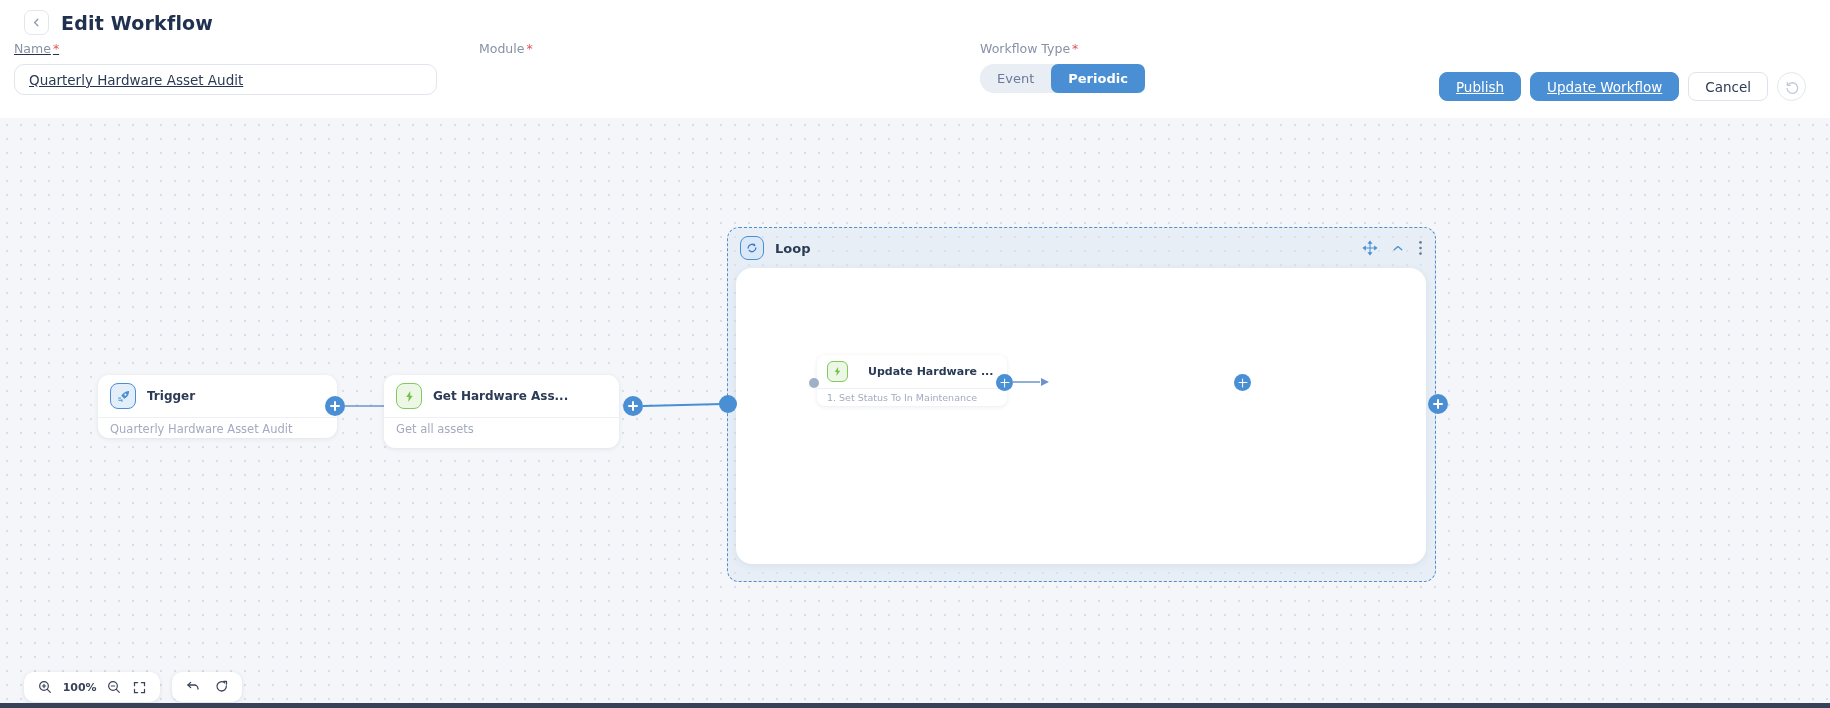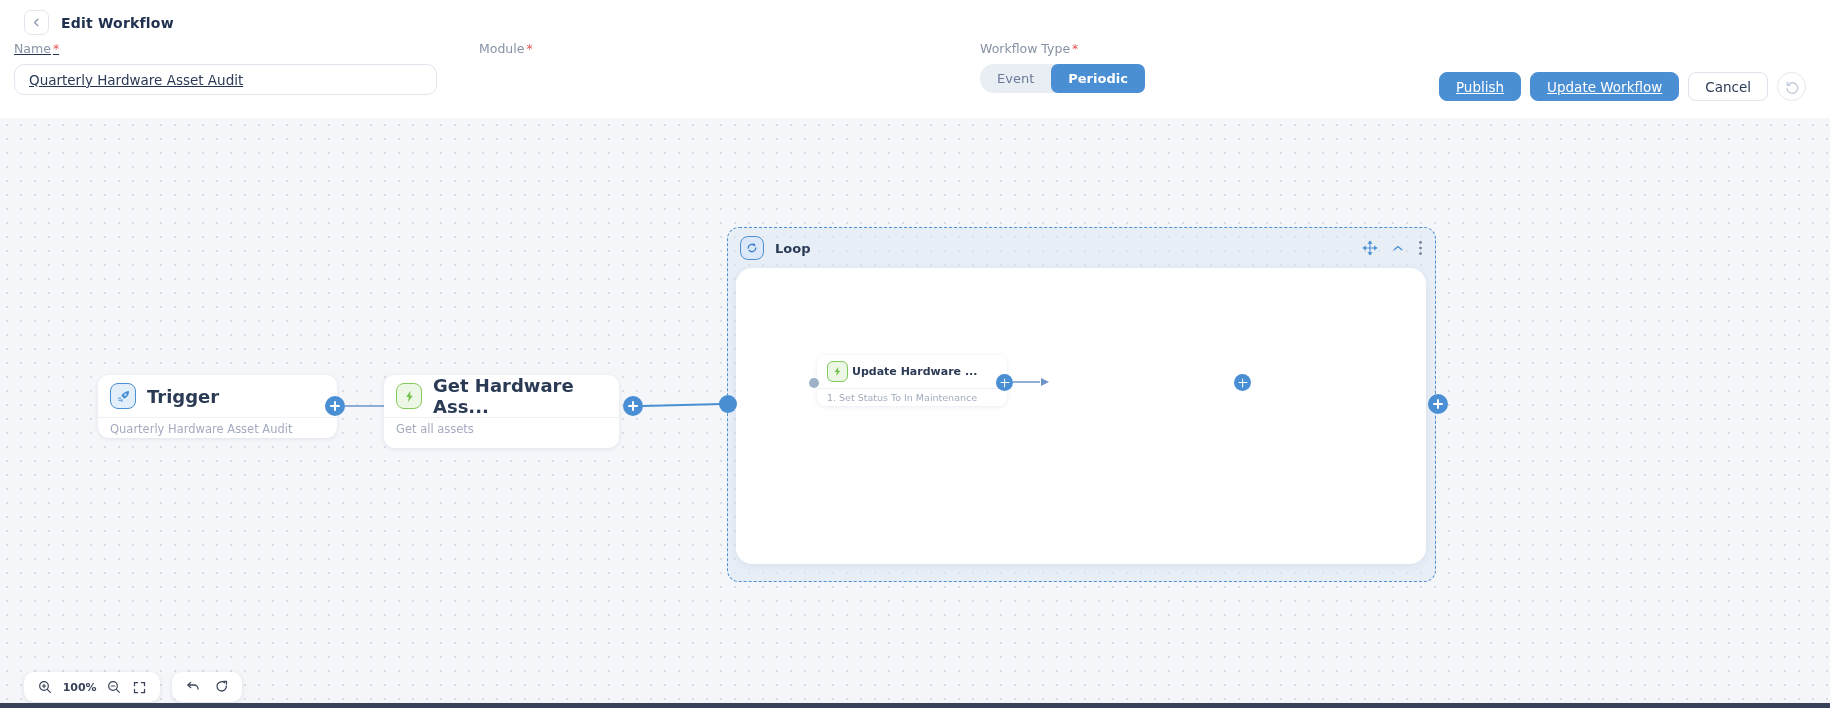--- a/index.html
+++ b/index.html
@@ -5,21 +5,21 @@
   * { margin:0; padding:0; box-sizing:border-box; }
   html,body { width:1830px; height:708px; overflow:hidden; }
   body { font-family:"DejaVu Sans","Liberation Sans",sans-serif; background:#ffffff; color:#253352; }
   #app { position:relative; width:1830px; height:708px; background:#ffffff; }
 
   
   .topbar { position:absolute; left:0; top:0; width:100%; height:118px; background:#ffffff; z-index:5; }
   .title-row { position:absolute; left:24px; top:10px; display:flex; align-items:center; gap:12px; }
   .back-btn { width:25px; height:25px; border:1px solid #e2e6ee; border-radius:7px; background:#fff;
               display:flex; align-items:center; justify-content:center; cursor:pointer; }
-  .page-title { font-size:14px; font-weight:700; color:#20304f; letter-spacing:.2px; }
+  .page-title { font-size:19px; font-weight:700; color:#20304f; letter-spacing:.2px; }
 
   .field { position:absolute; top:41px; }
   .field-label { font-size:12.5px; color:#8792a5; margin-bottom:8px; }
   .req { color:#e25555; margin-left:2px; font-size:12.5px; }
   .text-input, .select { height:31px; background:#fff; border:1px solid #e0e4ed; border-radius:10px;
               display:flex; align-items:center; padding:0 14px; font-size:13.5px; color:#2b3a55; }
   .select { justify-content:space-between; cursor:pointer; }
   #name-field { left:14px;text-decoration:underline; }  #name-field .text-input { width:423px; }
   #module-field { left:472px;margin-left:7px; } #module-field .select { width:443px; }
   #wtype-field { left:980px; }
@@ -47,38 +47,38 @@
   .node-head { display:flex; align-items:center; gap:11px; padding:0 12px; }
   .node-title { font-weight:700; color:#2b3a55; }
   .node-sub { color:#a3abbe; border-top:1px solid #eef0f5; padding:4px 12px 0 12px; white-space:nowrap; overflow:hidden; }
   .icon-chip { display:flex; align-items:center; justify-content:center; border-radius:8px; flex:0 0 auto; }
   .chip-blue { background:#e3eefb; border:1px solid #4a8fd3; }
   .chip-green { background:#edf7e6; border:1px solid #82c95e; }
 
   #trigger-node { left:98px; top:375px; width:239px; height:63px; }
   #get-node     { left:384px; top:375px; width:235px; height:73px; }
   #trigger-node .node-head, #get-node .node-head { height:42px; }
-  #trigger-node .node-title, #get-node .node-title { font-size:18px; }
+  #trigger-node .node-title, #get-node .node-title { font-size:12px; }
   #trigger-node .node-sub, #get-node .node-sub { font-size:11.5px; }
   #trigger-node .icon-chip, #get-node .icon-chip { width:26px; height:26px; }
 
   
   #loop-box { position:absolute; left:727px; top:227px; width:709px; height:355px; border:1.5px dashed #4f8fd0;
               border-radius:12px; background:rgba(217,229,243,.5); z-index:2; }
   .loop-head { display:flex; align-items:center; height:40px; padding:0 12px; gap:11px; }
   .loop-title { font-size:13px; font-weight:700; color:#2b3a55; }
   .loop-head .icon-chip { width:24px; height:24px; background:#dbe8f8; border:1px solid #4a8fd3; border-radius:8px; }
   .loop-tools { margin-left:auto; display:flex; align-items:center; gap:13px; }
   .tool-btn { background:none; border:none; padding:0; cursor:pointer; display:flex; align-items:center; }
   .loop-card { position:absolute; left:8px; top:40px; width:690px; height:296px; background:#fff;
                border-radius:16px; box-shadow:0 2px 8px rgba(35,55,95,.07); }
 
   #update-node { left:817px; top:355px; width:190px; height:51px; border-radius:8px; }
   #send-node   { left:1055px; top:355px; width:190px; height:51px; border-radius:8px; }
-  #update-node .node-head, #send-node .node-head { height:33px; gap:4px; padding:0 10px; }
+  #update-node .node-head, #send-node .node-head { height:33px; gap:20px; padding:0 10px; }
   #update-node .node-title, #send-node .node-title { font-size:11px; }
   #update-node .node-sub, #send-node .node-sub { font-size:9.5px; padding:3px 10px 0 10px; }
   #update-node .icon-chip, #send-node .icon-chip { width:21px; height:21px; border-radius:6px; }
 
   
   .plus { position:absolute; background:#4a8fd3; border-radius:50%; z-index:6; cursor:pointer; }
   .plus::before, .plus::after { content:""; position:absolute; background:#fff; left:50%; top:50%;
                                 transform:translate(-50%,-50%); border-radius:1px; }
   .plus-lg { width:20px; height:20px; }
   .plus-lg::before { width:10px; height:2px; } .plus-lg::after { width:2px; height:10px; }

